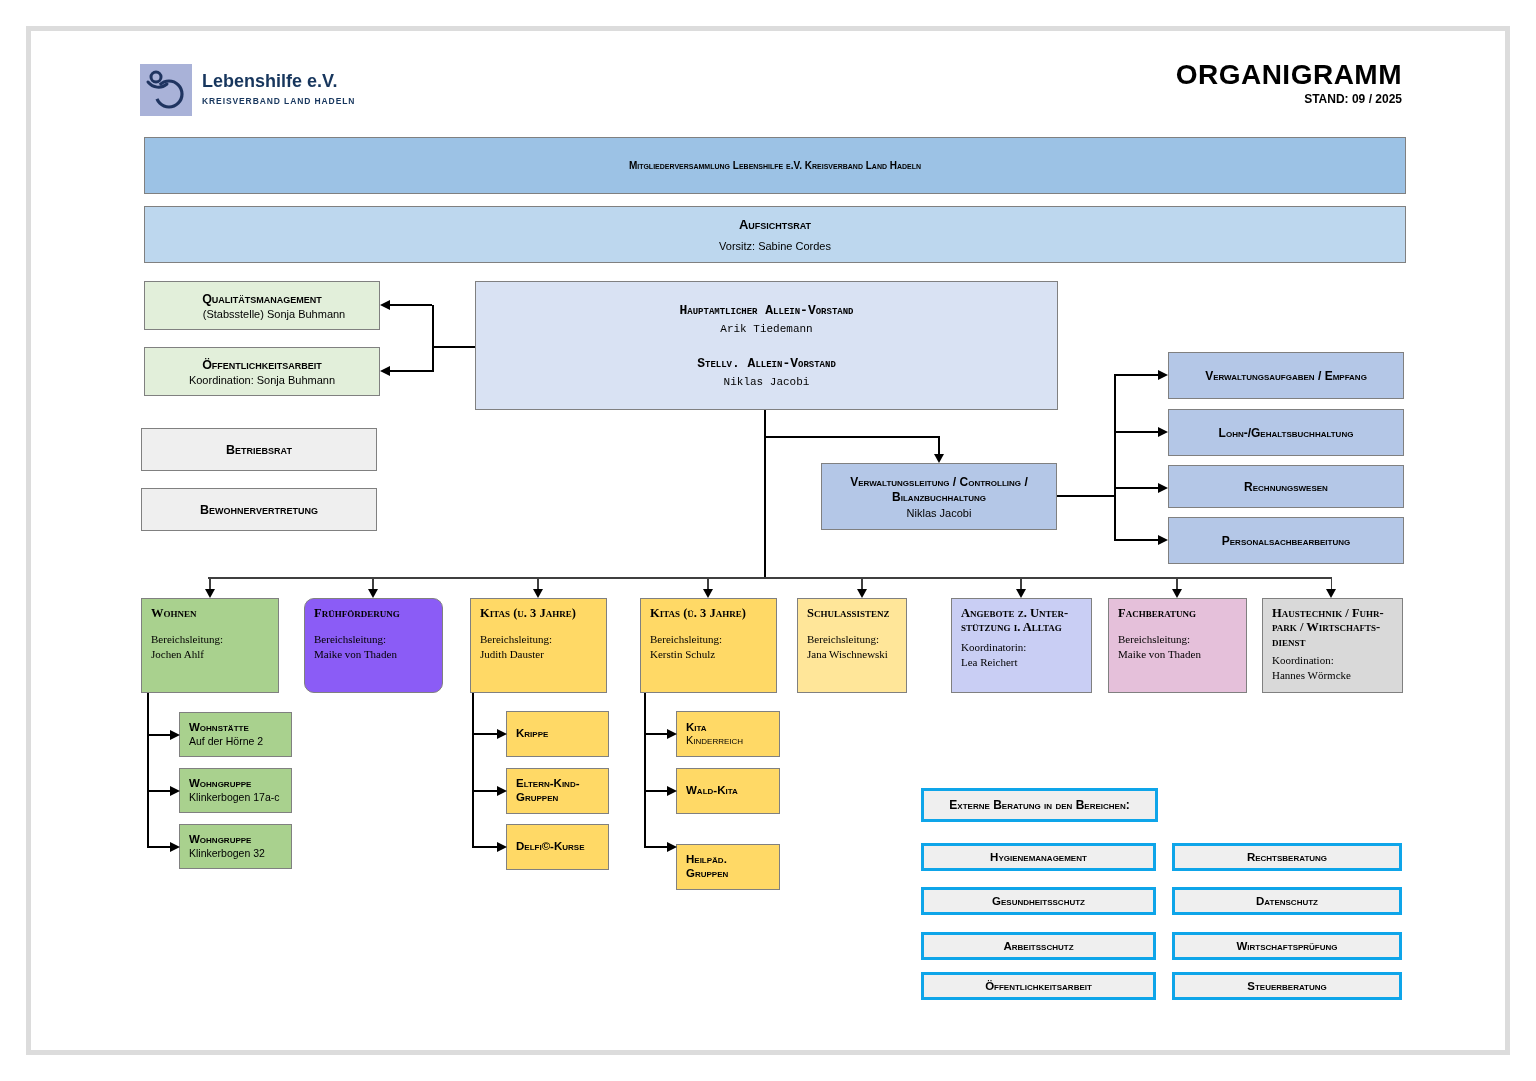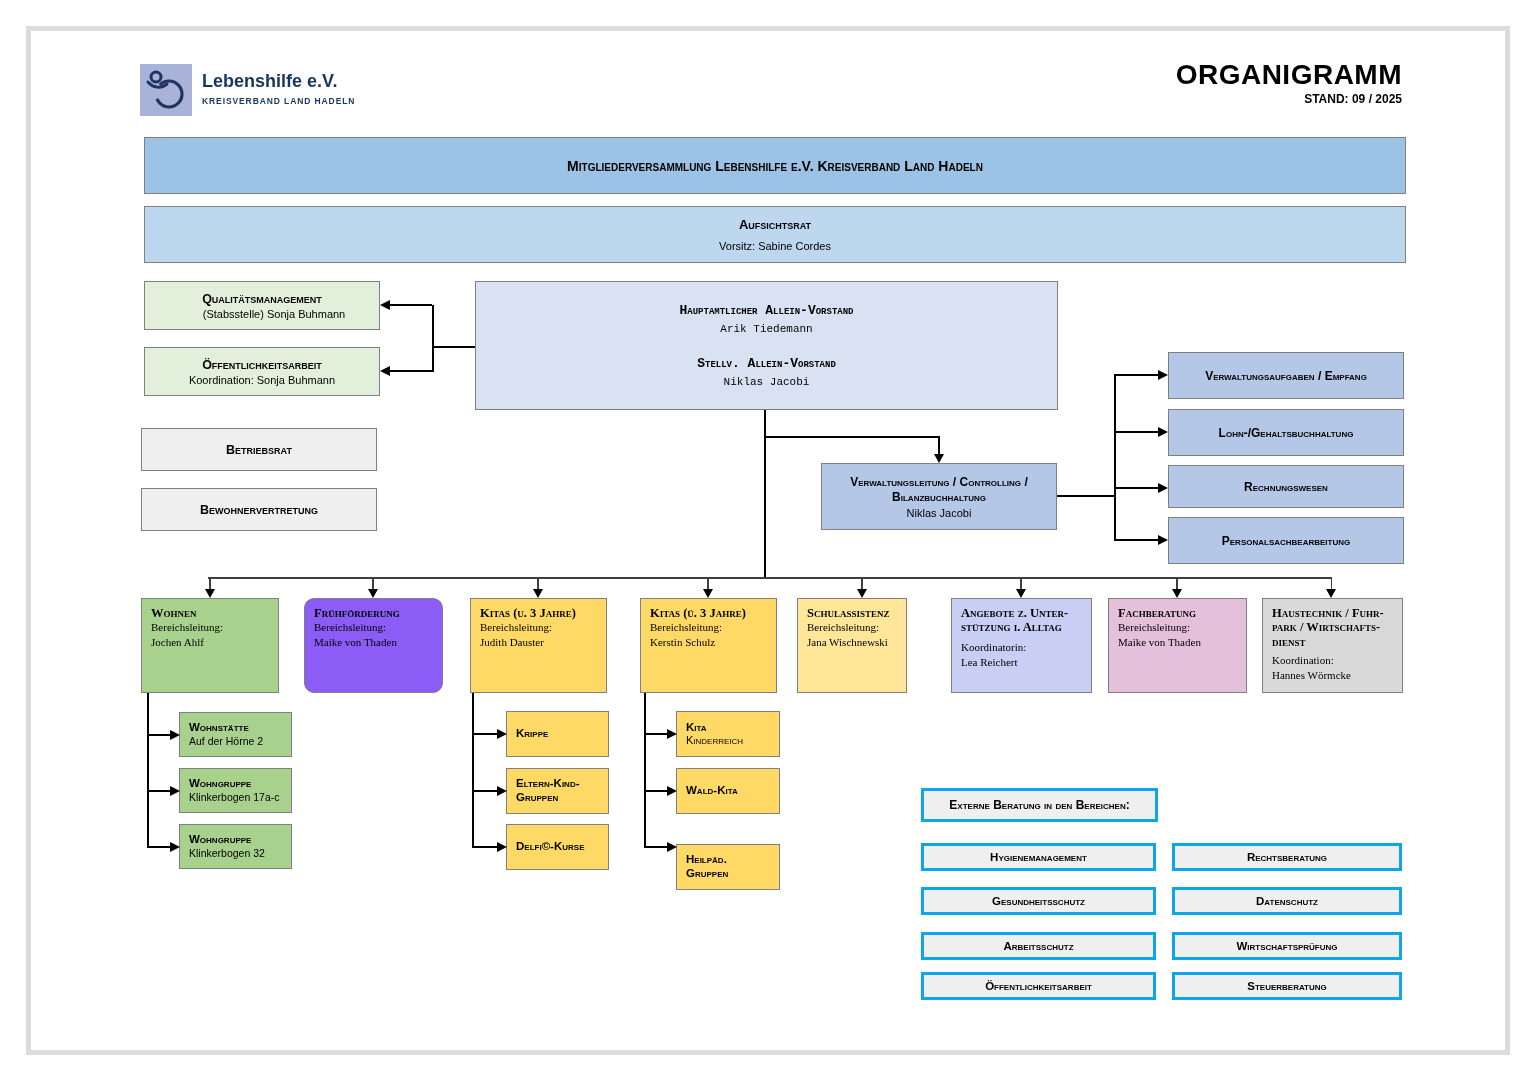--- a/index.html
+++ b/index.html
@@ -26,25 +26,25 @@
   .c-green{background:#A9D18E;}
   .c-orange{background:#8b5cf6;border-radius:10px;}
   .c-yellow{background:#FFD966;}
   .c-lyellow{background:#FFE699;}
   .c-peri{background:#C9CEF4;}
   .c-pink{background:#E5C0DA;}
   .c-gray{background:#D9D9D9;}
   .c-lgray{background:#EFEFEF;}
   .extbox{border:3px solid #0ea5e9;}
   
-  .t-banner{font-size:14px;}
+  .t-banner{font-size:10px;}
   .t-title{font-size:13px;line-height:1.2;}
   .t-sub{font-size:11px;font-weight:normal;font-variant:normal;}
   .dept-title{font-size:12.5px;line-height:1.15;}
-  .dept-role{font-size:11px;margin-top:0;line-height:1.35;}
+  .dept-role{font-size:11px;margin-top:12px;line-height:1.35;}
   .sub-title{font-size:11.5px;line-height:1.2;}
   .sub-line2{font-size:10.5px;line-height:1.25;}
   .sub-line2sc{font-variant:small-caps;font-size:11px;line-height:1.2;}
   .ext-t{font-size:11.5px;}
   .brand{position:absolute;left:202px;top:71px;color:#17365D;}
   .brand .bn{font-size:18px;font-weight:bold;line-height:1.2;}
   .brand .bs{font-size:8.5px;font-weight:bold;letter-spacing:0.9px;margin-top:3px;}
   .pagetitle{position:absolute;left:1100px;top:60px;width:302px;text-align:right;}
   .pagetitle .h{font-size:28px;font-weight:bold;letter-spacing:0.5px;line-height:1.1;}
   .pagetitle .s{font-size:12px;font-weight:bold;margin-top:1px;}

